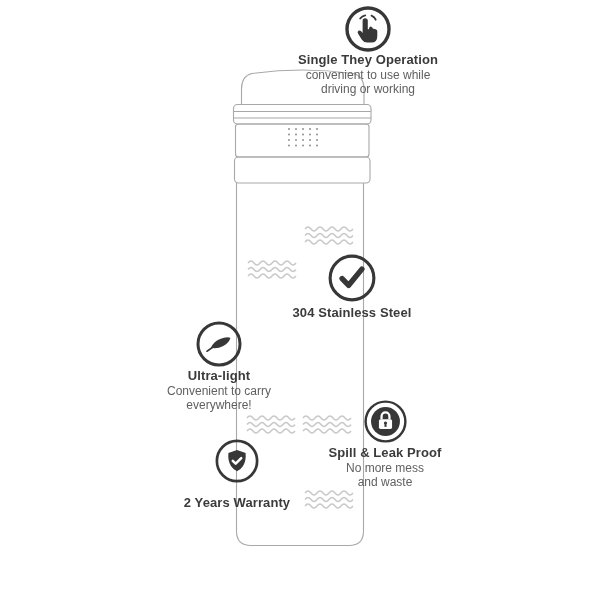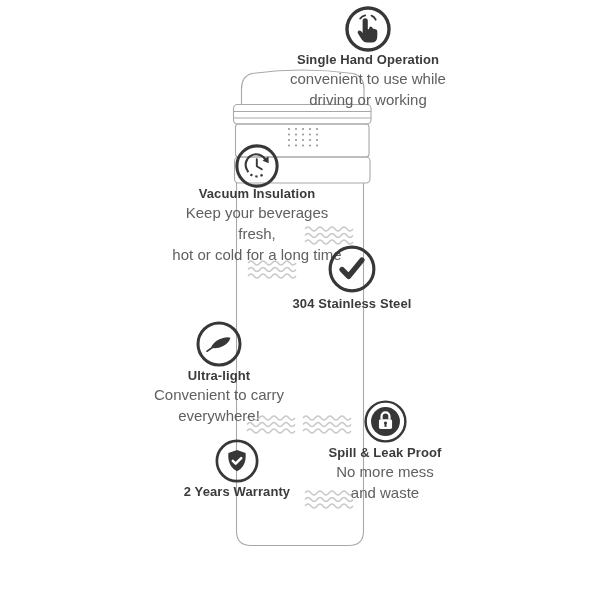--- a/index.html
+++ b/index.html
@@ -7,35 +7,35 @@
     position:relative;width:600px;height:600px;background:#ffffff;overflow:hidden;
     font-family:"Liberation Sans",sans-serif;
   }
   .bottle-svg{position:absolute;left:0;top:0;pointer-events:none;}
   .feature{position:absolute;text-align:center;}
   .icon-wrap{display:block;margin:0 auto;line-height:0;}
   .feature-title{
     font-size:13px;font-weight:700;color:#3b3b3b;line-height:14px;letter-spacing:.1px;
   }
   .feature-desc{
-    font-size:15px;color:#606060;line-height:21px;white-space:pre-line;margin-top:1px;
+    font-size:12px;color:#606060;line-height:14px;white-space:pre-line;margin-top:1px;
   }
   
   .f-hand   {left:283px;top:5px;  width:170px;}
   .f-vacuum {left:167px;top:143px;width:180px;}
-  .f-steel  {left:262px;top:244px;width:180px;}
+  .f-steel  {left:262px;top:253px;width:180px;}
   .f-light  {left:134px;top:320px;width:170px;}
   .f-spill  {left:300px;top:399px;width:170px;}
   .f-warranty{left:142px;top:438px;width:190px;}
   .f-hand .feature-title{margin-top:0;}
   .f-vacuum .feature-title{margin-top:-2px;}
   .f-steel .feature-title{margin-top:3px;}
   .f-light .feature-title{margin-top:1px;}
   .f-spill .feature-title{margin-top:2px;}
-  .f-warranty .feature-title{margin-top:1px;}
+  .f-warranty .feature-title{margin-top:12px;}
 </style>
 </head>
 <body>
 
 <div class="canvas">
 
   <svg class="bottle-svg" width="600" height="600" viewBox="0 0 600 600">
     <defs>
       <path id="wavepath" d="M0 0 q3 -3.8 6 0 t6 0 t6 0 t6 0 t6 0 t6 0 t6 0 t6 0"></path>
     </defs>
@@ -96,39 +96,25 @@
   </svg>
 
   <div class="feature f-hand">
     <span class="icon-wrap">
       <svg width="48" height="48" viewBox="0 0 48 48">
         <circle cx="24" cy="24" r="21" fill="none" stroke="#373737" stroke-width="3.4"></circle>
         <path fill="#373737" d="M21.2 13.2a2.6 2.6 0 0 1 2.6 2.6v8.4h1l.5-1.4q.6-1.5 2-1.1 1.5.4 1.4 1.9l2.9.6q1.8.4 1.7 2.2v4.6q0 6.6-5.8 6.6h-4.3q-3.4 0-5.3-2.9l-3.9-6.2q-1.1-1.8.5-2.8 1.5-.9 2.9.7l1.2 1.5v-12A2.6 2.6 0 0 1 21.2 13.2z"></path>
         <path fill="none" stroke="#373737" stroke-width="1.8" stroke-linecap="round" d="M16.2 13.5a7.6 7.6 0 0 1 5-3.1 M27.5 10.6a7.6 7.6 0 0 1 4.2 4.1"></path>
       </svg>
     </span>
-    <div class="feature-title">Single Hand Operation</div>
+    <div class="feature-title">Single They Operation</div>
     <div class="feature-desc">convenient to use while
 driving or working</div>
   </div>
 
-  <div class="feature f-vacuum">
-    <span class="icon-wrap">
-      <svg width="46" height="46" viewBox="0 0 48 48">
-        <circle cx="24" cy="24" r="21" fill="none" stroke="#373737" stroke-width="3.2"></circle>
-        <path fill="none" stroke="#373737" stroke-width="2.2" d="M13.8 28.5 A11 11 0 1 1 33 17.8"></path>
-        <path fill="none" stroke="#373737" stroke-width="2.2" stroke-dasharray="2.4 3" d="M13.8 28.5 A11 11 0 0 0 30.5 32.6"></path>
-        <path fill="#373737" d="M36 13.8 L36.2 21 L29.8 18.4 z"></path>
-        <path fill="none" stroke="#373737" stroke-width="2" stroke-linecap="round" d="M23.8 24.2 V16.8 M23.8 24.2 L29 27.4"></path>
-      </svg>
-    </span>
-    <div class="feature-title">Vacuum Insulation</div>
-    <div class="feature-desc">Keep your beverages fresh,
-hot or cold for a long time</div>
-  </div>
 
   <div class="feature f-steel">
     <span class="icon-wrap">
       <svg width="50" height="50" viewBox="0 0 48 48">
         <circle cx="24" cy="24" r="21" fill="none" stroke="#373737" stroke-width="3"></circle>
         <path fill="none" stroke="#373737" stroke-width="5.2" stroke-linecap="round" stroke-linejoin="round" d="M14.5 24.5 L20.8 31 L33.5 15.5"></path>
       </svg>
     </span>
     <div class="feature-title">304 Stainless Steel</div>
   </div>

